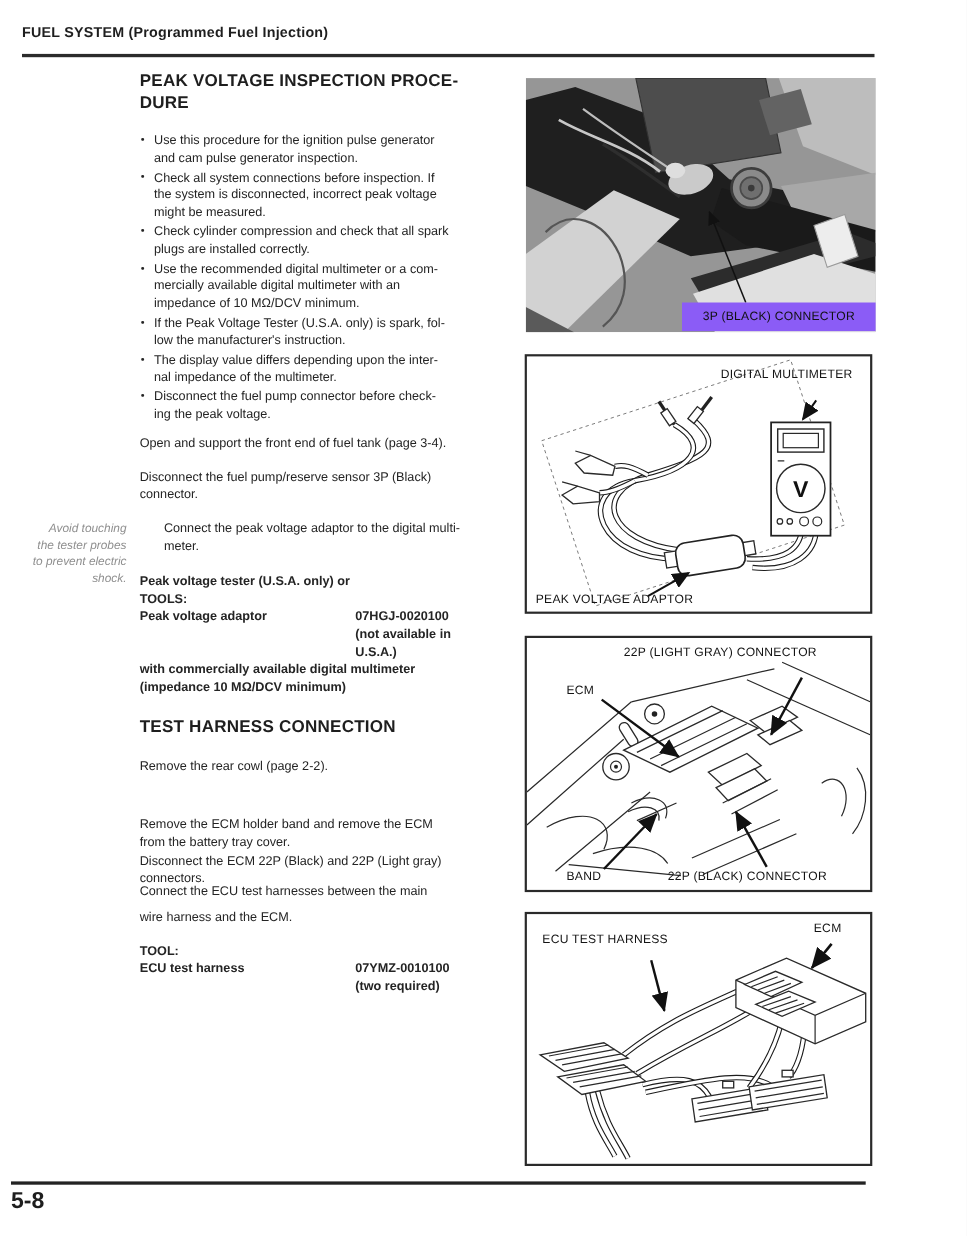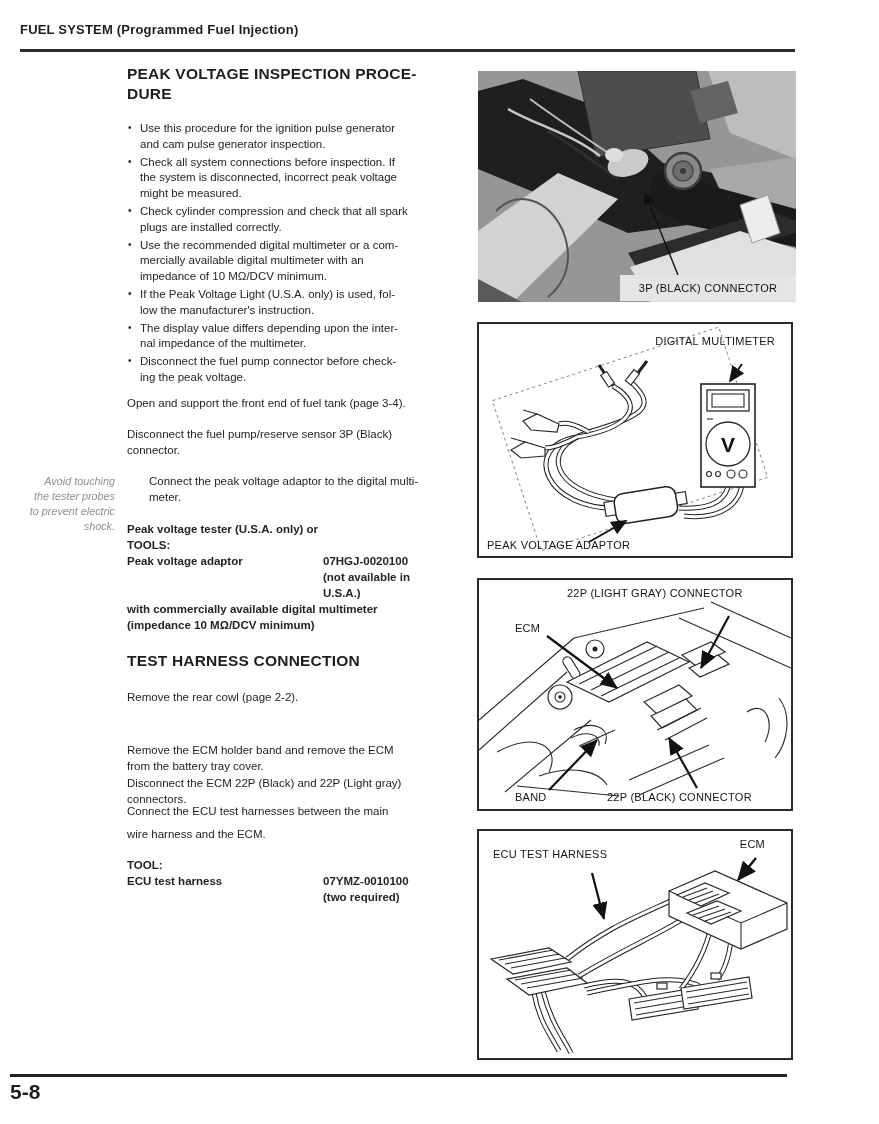--- a/index.html
+++ b/index.html
@@ -26,21 +26,21 @@
   .tool-row{display:flex;}
   .tool-row .tname{width:196px;flex:none;}
   .h2{left:127px;width:345px;font-size:15.5px;font-weight:700;letter-spacing:.2px;}
   .gap-lines{line-height:23px;}
 
   
   .fig{position:absolute;background:#fff;}
   .fig.bordered{border:2px solid #2a2a2a;}
   .fig svg{position:absolute;left:0;top:0;}
   .fig-label{position:absolute;font-size:11px;letter-spacing:.25px;color:#141414;white-space:nowrap;}
-  .photo-caption{position:absolute;background:#e5e5e5;font-size:11px;letter-spacing:.25px;
+  .photo-caption{position:absolute;background:#8b5cf6;font-size:11px;letter-spacing:.25px;
                  color:#111;display:flex;align-items:center;justify-content:center;}
 
   
   .footer-rule{left:10px;top:1074px;width:777px;height:3px;background:#232323;}
   .page-number{left:10px;top:1080px;font-size:21px;font-weight:700;}
 
   .tube-b{fill:none;stroke:#1d1d1d;stroke-width:5;}
   .tube-w{fill:none;stroke:#ffffff;stroke-width:3;}
   .ln{fill:none;stroke:#2a2a2a;stroke-width:1.1;}
   .lnf{fill:#ffffff;stroke:#2a2a2a;stroke-width:1.2;}
@@ -60,21 +60,21 @@
     <li class="pre">Use this procedure for the ignition pulse generator
 and cam pulse generator inspection.</li>
     <li class="pre">Check all system connections before inspection. If
 the system is disconnected, incorrect peak voltage
 might be measured.</li>
     <li class="pre">Check cylinder compression and check that all spark
 plugs are installed correctly.</li>
     <li class="pre">Use the recommended digital multimeter or a com-
 mercially available digital multimeter with an
 impedance of 10 MΩ/DCV minimum.</li>
-    <li class="pre">If the Peak Voltage Light (U.S.A. only) is used, fol-
+    <li class="pre">If the Peak Voltage Tester (U.S.A. only) is spark, fol-
 low the manufacturer's instruction.</li>
     <li class="pre">The display value differs depending upon the inter-
 nal impedance of the multimeter.</li>
     <li class="pre">Disconnect the fuel pump connector before check-
 ing the peak voltage.</li>
   </ul>
 
   <div class="abs para body-txt pre" style="top:396px;">Open and support the front end of fuel tank (page 3-4).</div>
   <div class="abs para body-txt pre" style="top:427px;">Disconnect the fuel pump/reserve sensor 3P (Black)
 connector.</div>

